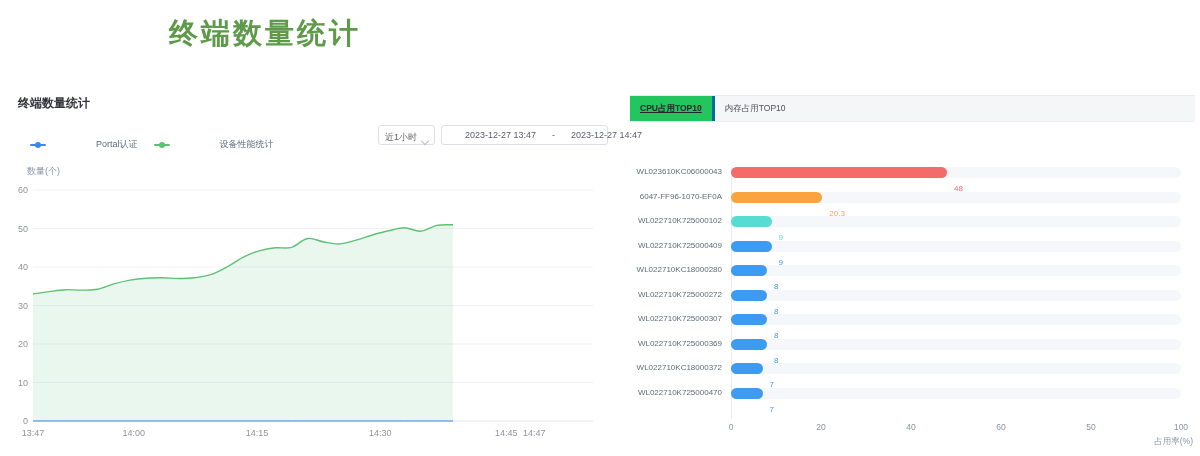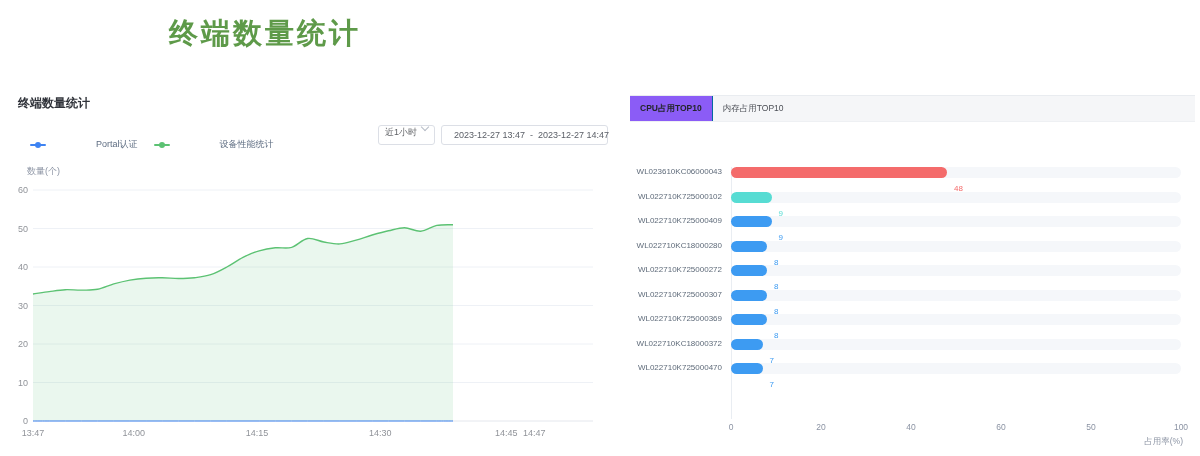--- a/index.html
+++ b/index.html
@@ -4,52 +4,52 @@
 <style>
   html,body{margin:0;padding:0;background:#fff;}
   #screen{position:relative;width:1200px;height:456px;background:#fff;font-family:"Liberation Sans","DejaVu Sans",sans-serif;overflow:hidden;}
   .section-title{position:absolute;top:14px;font-size:29px;font-weight:700;letter-spacing:3px;text-align:center;}
   #left-title{left:0;width:530px;}
   #right-title{left:640px;width:520px;}
 
   
   #left-card{position:absolute;left:0;top:85px;width:613px;height:371px;}
   .card-title{position:absolute;left:18px;top:10px;font-size:12px;font-weight:700;color:#30333a;}
-  .time-select{position:absolute;left:378px;top:40px;width:57px;height:20px;border:1px solid #dcdfe6;border-radius:3px;display:flex;align-items:flex-start;justify-content:space-between;padding:0 6px;box-sizing:border-box;background:#fff;cursor:pointer;}
+  .time-select{position:absolute;left:378px;top:40px;width:57px;height:20px;border:1px solid #dcdfe6;border-radius:3px;display:flex;align-items:flex-end;justify-content:space-between;padding:0 6px;box-sizing:border-box;background:#fff;cursor:pointer;}
   .time-select .ts-value{font-size:9px;color:#606266;white-space:nowrap;}
   .chev{width:5px;height:5px;border-right:1px solid #b6bcc6;border-bottom:1px solid #b6bcc6;transform:rotate(45deg);margin-top:-2px;flex:none;}
-  .date-range{position:absolute;left:441px;top:40px;width:167px;height:20px;border:1px solid #dcdfe6;border-radius:3px;display:flex;align-items:center;gap:5px;padding:0 7px;box-sizing:border-box;background:#fff;cursor:pointer;}
+  .date-range{position:absolute;left:441px;top:40px;width:167px;height:20px;border:1px solid #dcdfe6;border-radius:3px;display:flex;align-items:center;gap:16px;padding:0 7px;box-sizing:border-box;background:#fff;cursor:pointer;}
   .date-range span{font-size:9px;color:#5c6068;white-space:nowrap;}
   .legend{position:absolute;left:30px;top:53px;display:flex;gap:16px;align-items:center;}
   .legend-item{display:flex;align-items:center;gap:4px;cursor:pointer;}
   .legend-marker{position:relative;width:16px;height:6px;flex:none;}
   .legend-marker .lm-line{position:absolute;left:0;top:2px;width:16px;height:2px;border-radius:1px;}
   .legend-marker .lm-dot{position:absolute;left:5px;top:0;width:6px;height:6px;border-radius:3px;}
   .legend-item .lg-label{font-size:9px;color:#5e6d82;padding-left:46px;}
   #line-chart{position:absolute;left:0;top:75px;}
 
   
   #right-card{position:absolute;left:630px;top:95px;width:565px;height:361px;}
   .tabbar{position:absolute;left:0;top:0;width:565px;height:27px;background:#f5f6f8;border-top:1px solid #e9ecf0;border-bottom:1px solid #eef0f3;display:flex;box-sizing:border-box;}
   .tab{display:flex;align-items:center;padding:0 10px;font-size:8.5px;color:#4c4f56;cursor:pointer;white-space:nowrap;}
-  .tab.active{background:#8b5cf6;font-weight:700;color:#24262b;border-right:1px solid #0369a1;}
+  .tab.active{background:#22c55e;font-weight:700;color:#24262b;border-right:3px solid #0369a1;text-decoration:underline;}
   .filter-row{position:absolute;left:18px;top:40px;display:flex;align-items:center;gap:8px;}
   .filter-label{font-size:8.5px;color:#5a5e66;white-space:nowrap;}
   .device-select{width:96px;height:18px;border:1px solid #dcdfe6;border-radius:3px;display:flex;align-items:center;justify-content:space-between;padding:0 6px;box-sizing:border-box;background:#fff;cursor:pointer;}
   .device-select .ds-placeholder{font-size:8.5px;color:#c0c4cc;white-space:nowrap;overflow:hidden;}
   #bar-rows{position:absolute;left:0;top:72px;width:565px;}
   .bar-row{display:flex;height:24.5px;}
   .bar-cat{width:92px;text-align:right;padding-right:9px;font-size:8px;color:#5f6b7a;flex:none;white-space:nowrap;}
   .bar-track{position:relative;width:450px;height:11px;background:#f5f7fa;border-radius:6px;flex:none;}
   .bar-fill{position:absolute;left:0;top:0;height:11px;border-radius:6px;}
   .bar-val{position:absolute;top:16px;line-height:11px;font-size:8px;white-space:nowrap;}
   #bar-axis-line{position:absolute;left:101px;top:72px;width:1px;height:252px;background:#e9edf2;}
   #bar-xticks{position:absolute;left:101px;top:327px;width:450px;height:10px;}
   .bar-xtick{position:absolute;transform:translateX(-50%);font-size:8.5px;color:#8b93a3;}
-  #bar-xlabel{position:absolute;right:12px;top:341px;font-size:8.5px;color:#8b93a3;}
+  #bar-xlabel{position:absolute;right:2px;top:341px;font-size:8.5px;color:#8b93a3;}
 </style>
 </head>
 <body>
 
 <div id="screen">
 
   <div id="left-title" class="section-title" style="color: rgb(94, 154, 73);">终端数量统计</div>
 
   <div id="left-card">
     <div class="card-title">终端数量统计</div>
@@ -124,20 +124,27 @@
     <div id="bar-axis-line"></div>
     <div id="bar-rows">
         <div class="bar-row">
           <div class="bar-cat">WL023610KC06000043</div>
           <div class="bar-track" style="background: rgb(245, 247, 250);">
             <div class="bar-fill" style="width: 48%; background: rgb(244, 107, 107);"></div>
             <span class="bar-val" style="left: calc(48% + 7px); color: rgb(244, 107, 107);">48</span>
           </div>
         </div>
         <div class="bar-row">
+          <div class="bar-cat">6047-FF96-1070-EF0A</div>
+          <div class="bar-track" style="background: rgb(245, 247, 250);">
+            <div class="bar-fill" style="width: 20.3%; background: rgb(249, 164, 62);"></div>
+            <span class="bar-val" style="left: calc(20.3% + 7px); color: rgb(249, 164, 62);">20.3</span>
+          </div>
+        </div>
+        <div class="bar-row">
           <div class="bar-cat">WL022710K725000102</div>
           <div class="bar-track" style="background: rgb(245, 247, 250);">
             <div class="bar-fill" style="width: 9%; background: rgb(87, 220, 211);"></div>
             <span class="bar-val" style="left: calc(9% + 7px); color: rgb(87, 220, 211);">9</span>
           </div>
         </div>
         <div class="bar-row">
           <div class="bar-cat">WL022710K725000409</div>
           <div class="bar-track" style="background: rgb(245, 247, 250);">
             <div class="bar-fill" style="width: 9%; background: rgb(61, 155, 242);"></div>

